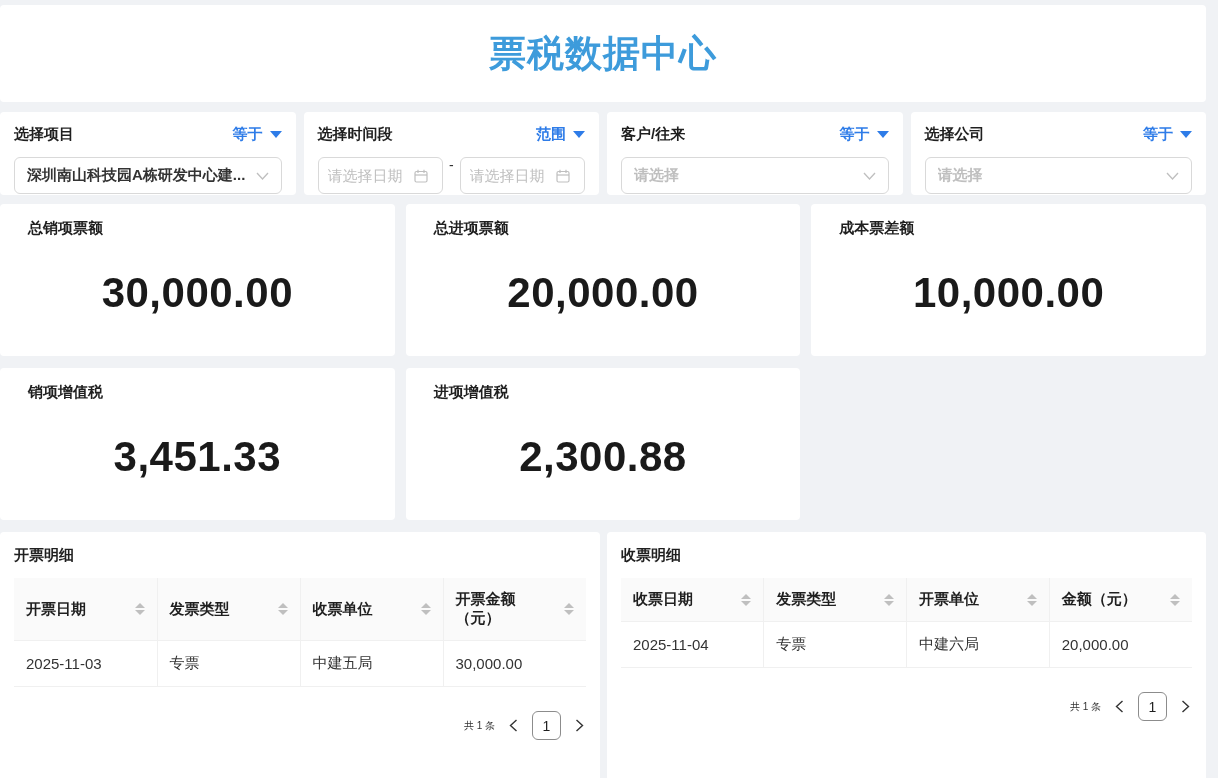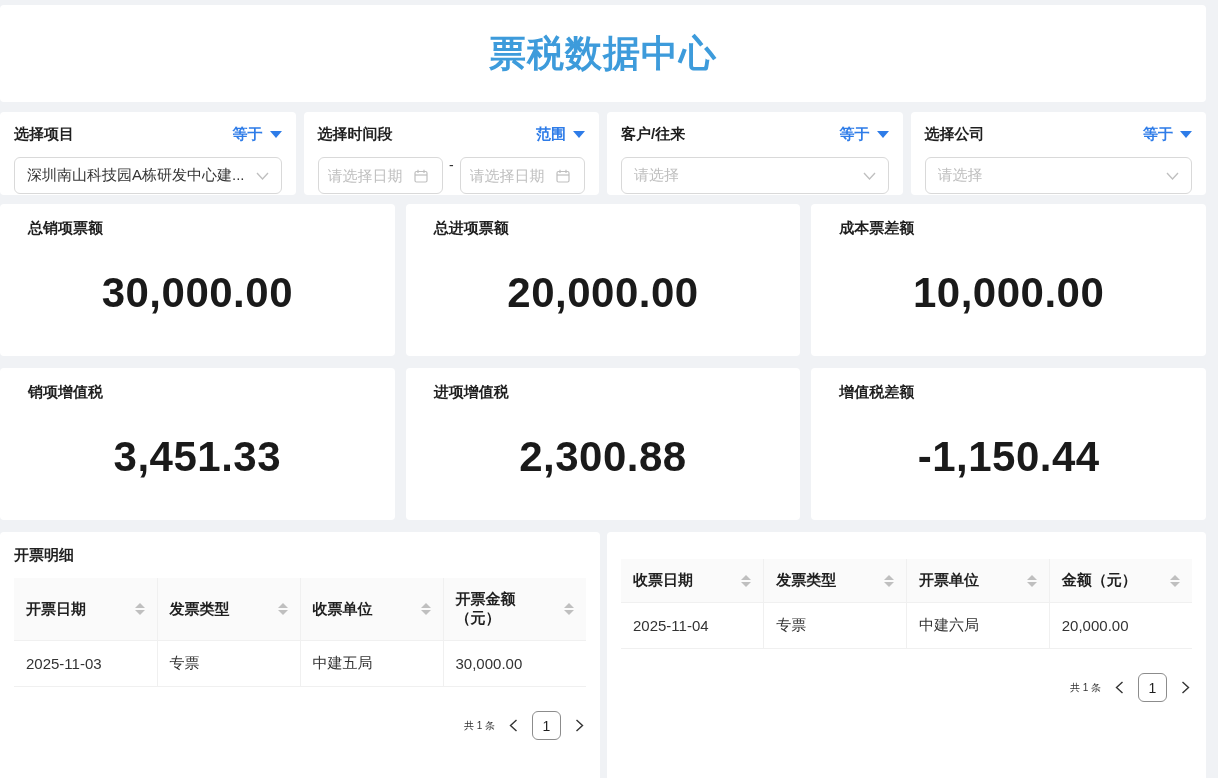--- a/index.html
+++ b/index.html
@@ -28,21 +28,21 @@
   .filter-card { background: #fff; border-radius: 4px; padding: 13px 14px 16px 14px; height: 83px; }
   .filter-head { display: flex; justify-content: space-between; align-items: center; }
   .filter-label { font-size: 15px; font-weight: 700; color: #1f1f1f; }
   .filter-op { display: flex; align-items: center; gap: 7px; cursor: pointer; }
   .filter-op-text { color: #2e7ce8; font-size: 15px; font-weight: 700; }
   .caret-down { width: 0; height: 0; border-left: 6px solid transparent; border-right: 6px solid transparent; border-top: 7px solid #2e7ce8; }
 
   .select-box {
     margin-top: 13px; height: 37px; border: 1px solid #d9d9d9; border-radius: 6px;
     display: flex; align-items: center; justify-content: space-between;
-    padding: 0 12px; background: #fff; cursor: pointer;
+    padding: 0 12px; background: #fff; cursor: pointer; font-weight: bold;
   }
   .select-value { font-size: 15px; color: #333; white-space: nowrap; overflow: hidden; }
   .select-placeholder { font-size: 15px; color: #bfbfbf; white-space: nowrap; overflow: hidden; }
   .chevron-svg { flex: none; }
 
   .date-row { margin-top: 13px; display: flex; align-items: flex-start; }
   .date-box {
     flex: 1; height: 37px; border: 1px solid #d9d9d9; border-radius: 6px;
     display: flex; align-items: center; padding: 0 9px; background: #fff;
   }
@@ -197,24 +197,20 @@
   </div>
 
   <div class="stat-row">
     <div class="stat-card">
       <div class="stat-label">销项增值税</div>
       <div class="stat-value">3,451.33</div>
     </div>
     <div class="stat-card">
       <div class="stat-label">进项增值税</div>
       <div class="stat-value">2,300.88</div>
-    </div>
-    <div class="stat-card">
-      <div class="stat-label">增值税差额</div>
-      <div class="stat-value">-1,150.44</div>
     </div>
   </div>
 
   <div class="tables-row">
 
     <div class="table-card">
       <div class="table-title">开票明细</div>
       <table class="table-left">
         <thead>
           <tr>
@@ -275,20 +271,21 @@
         <span class="page-num">1</span>
         <button class="page-arrow">
             <svg width="9" height="13" viewBox="0 0 9 13">
               <polyline points="1.5,1 7.5,6.5 1.5,12" fill="none" stroke="#333" stroke-width="1.4"></polyline>
             </svg>
           </button>
       </div>
     </div>
 
     <div class="table-card">
+      <div class="table-title">收票明细</div>
       <table class="table-right">
         <thead>
           <tr>
             <th>
                 <span class="th-inner">
                   <span class="th-label">收票日期</span>
                   <span class="sorter">
                     <span class="sort-up"></span>
                     <span class="sort-down"></span>
                   </span>

